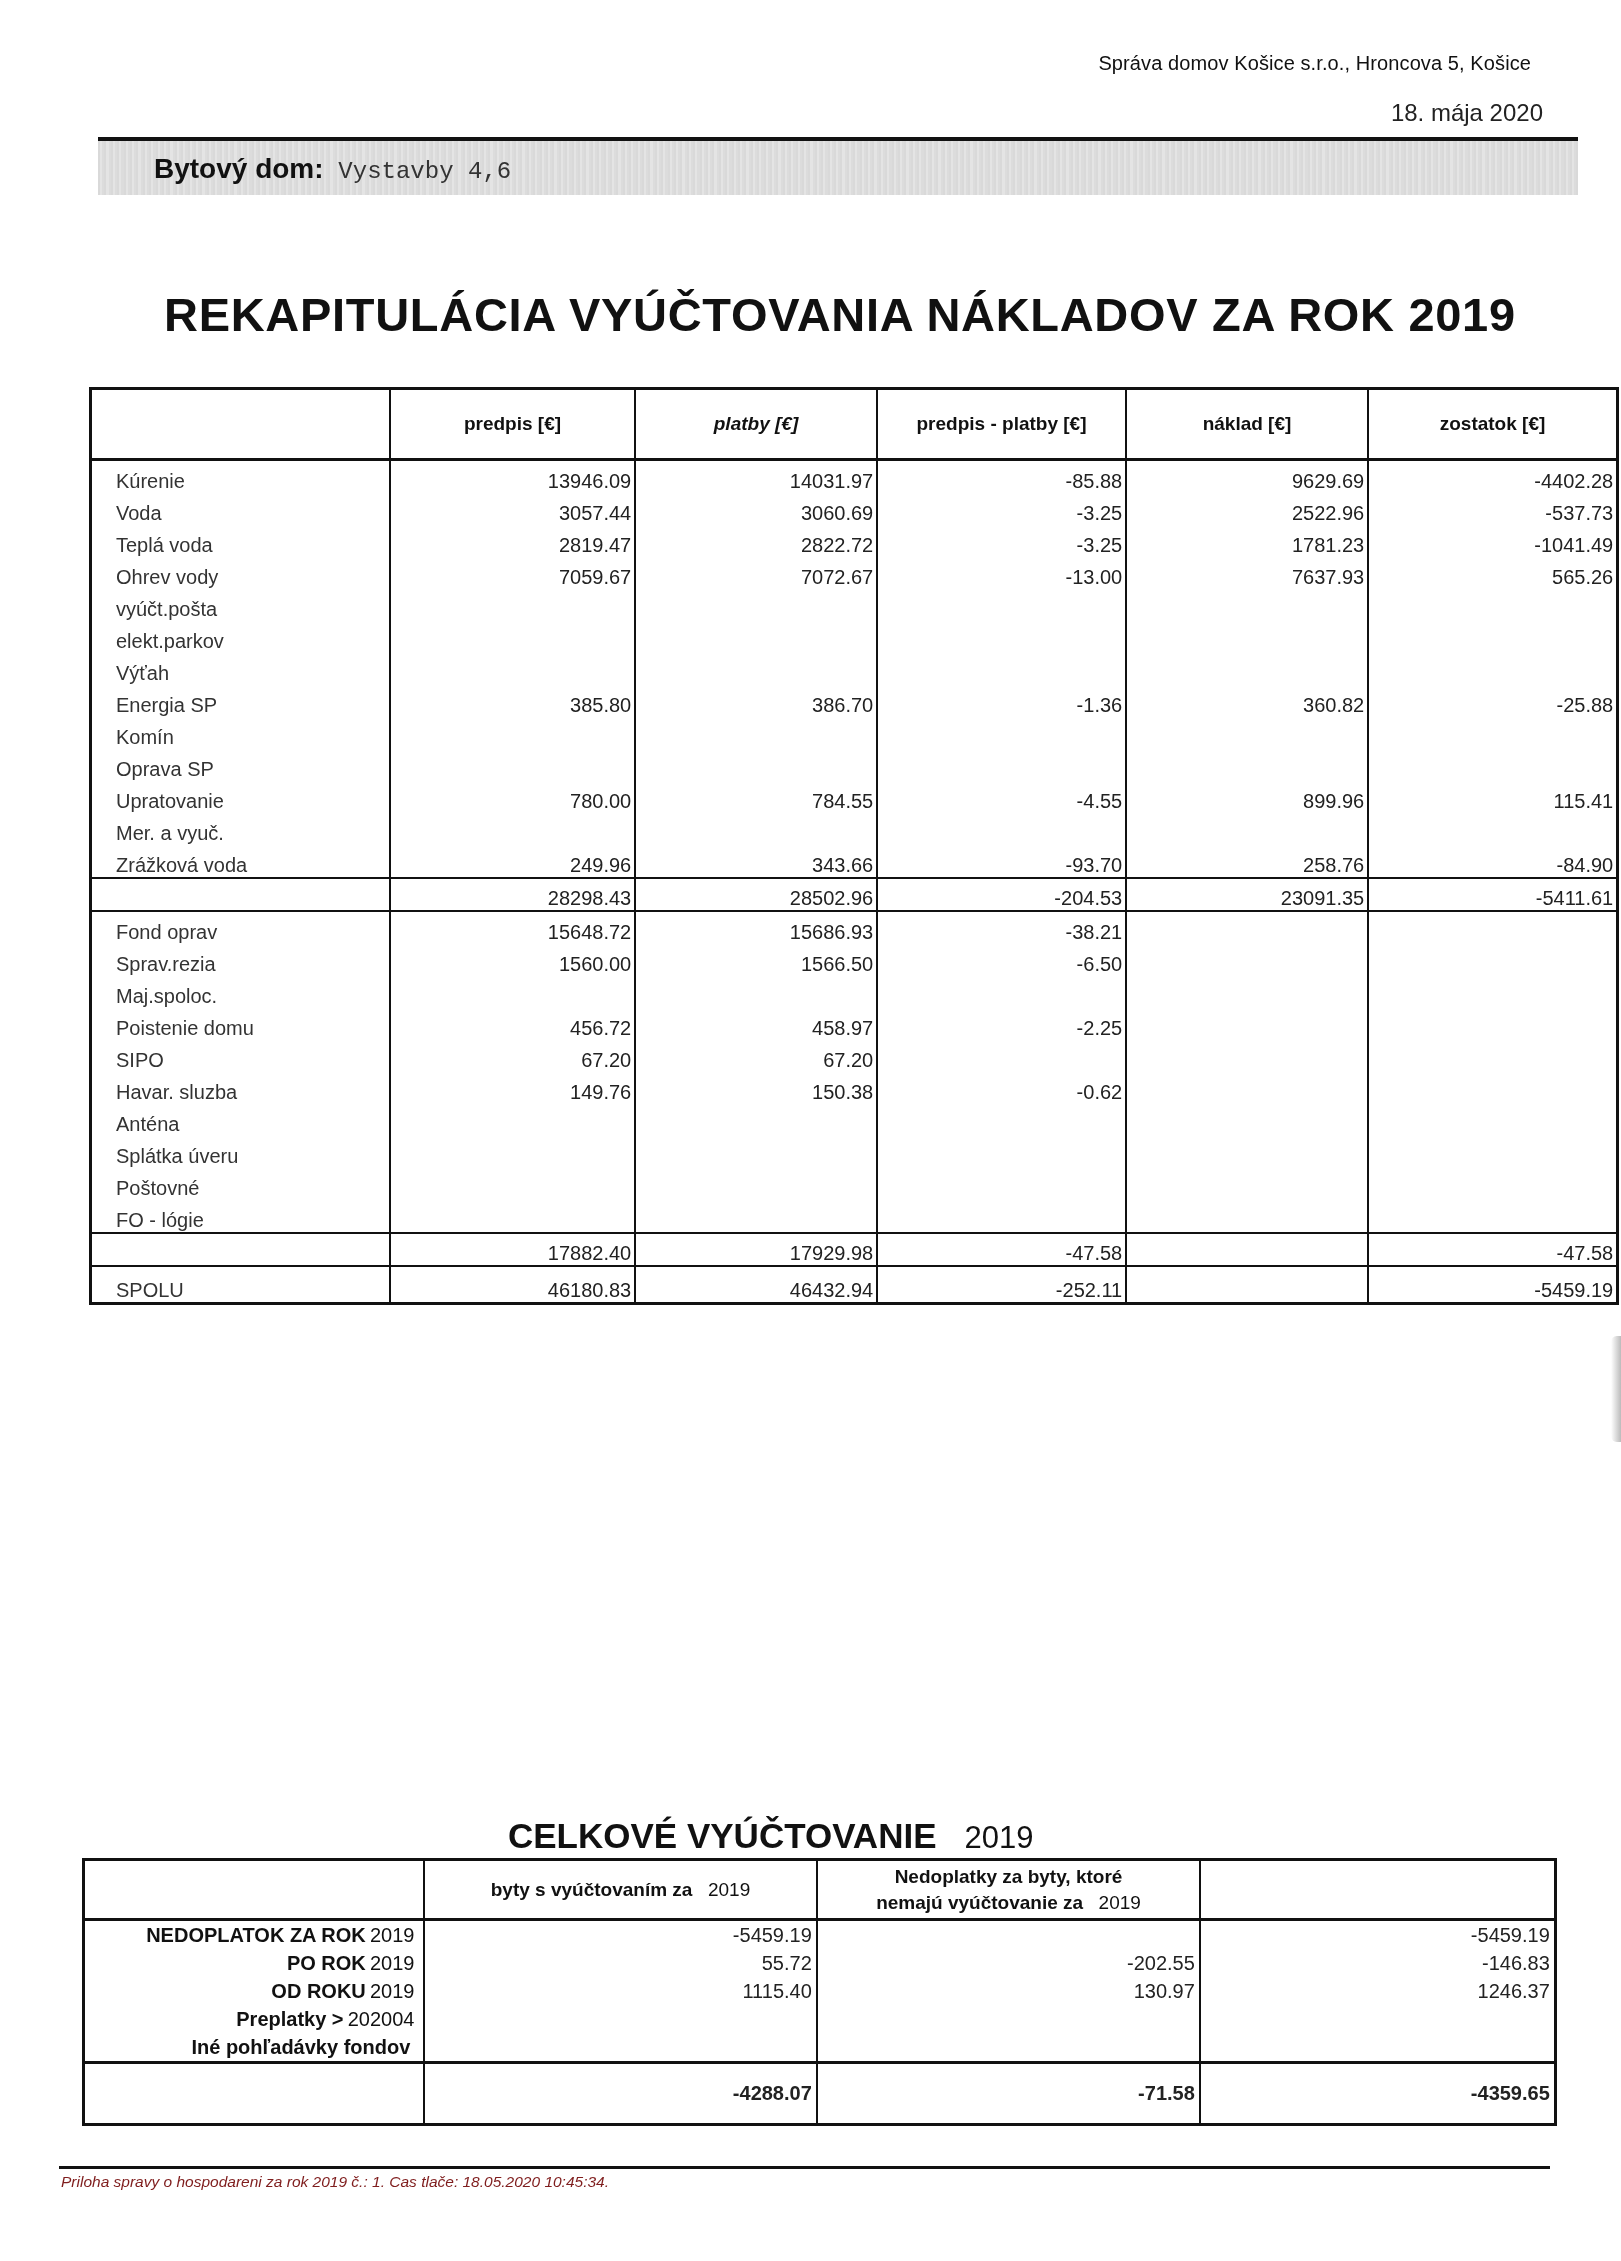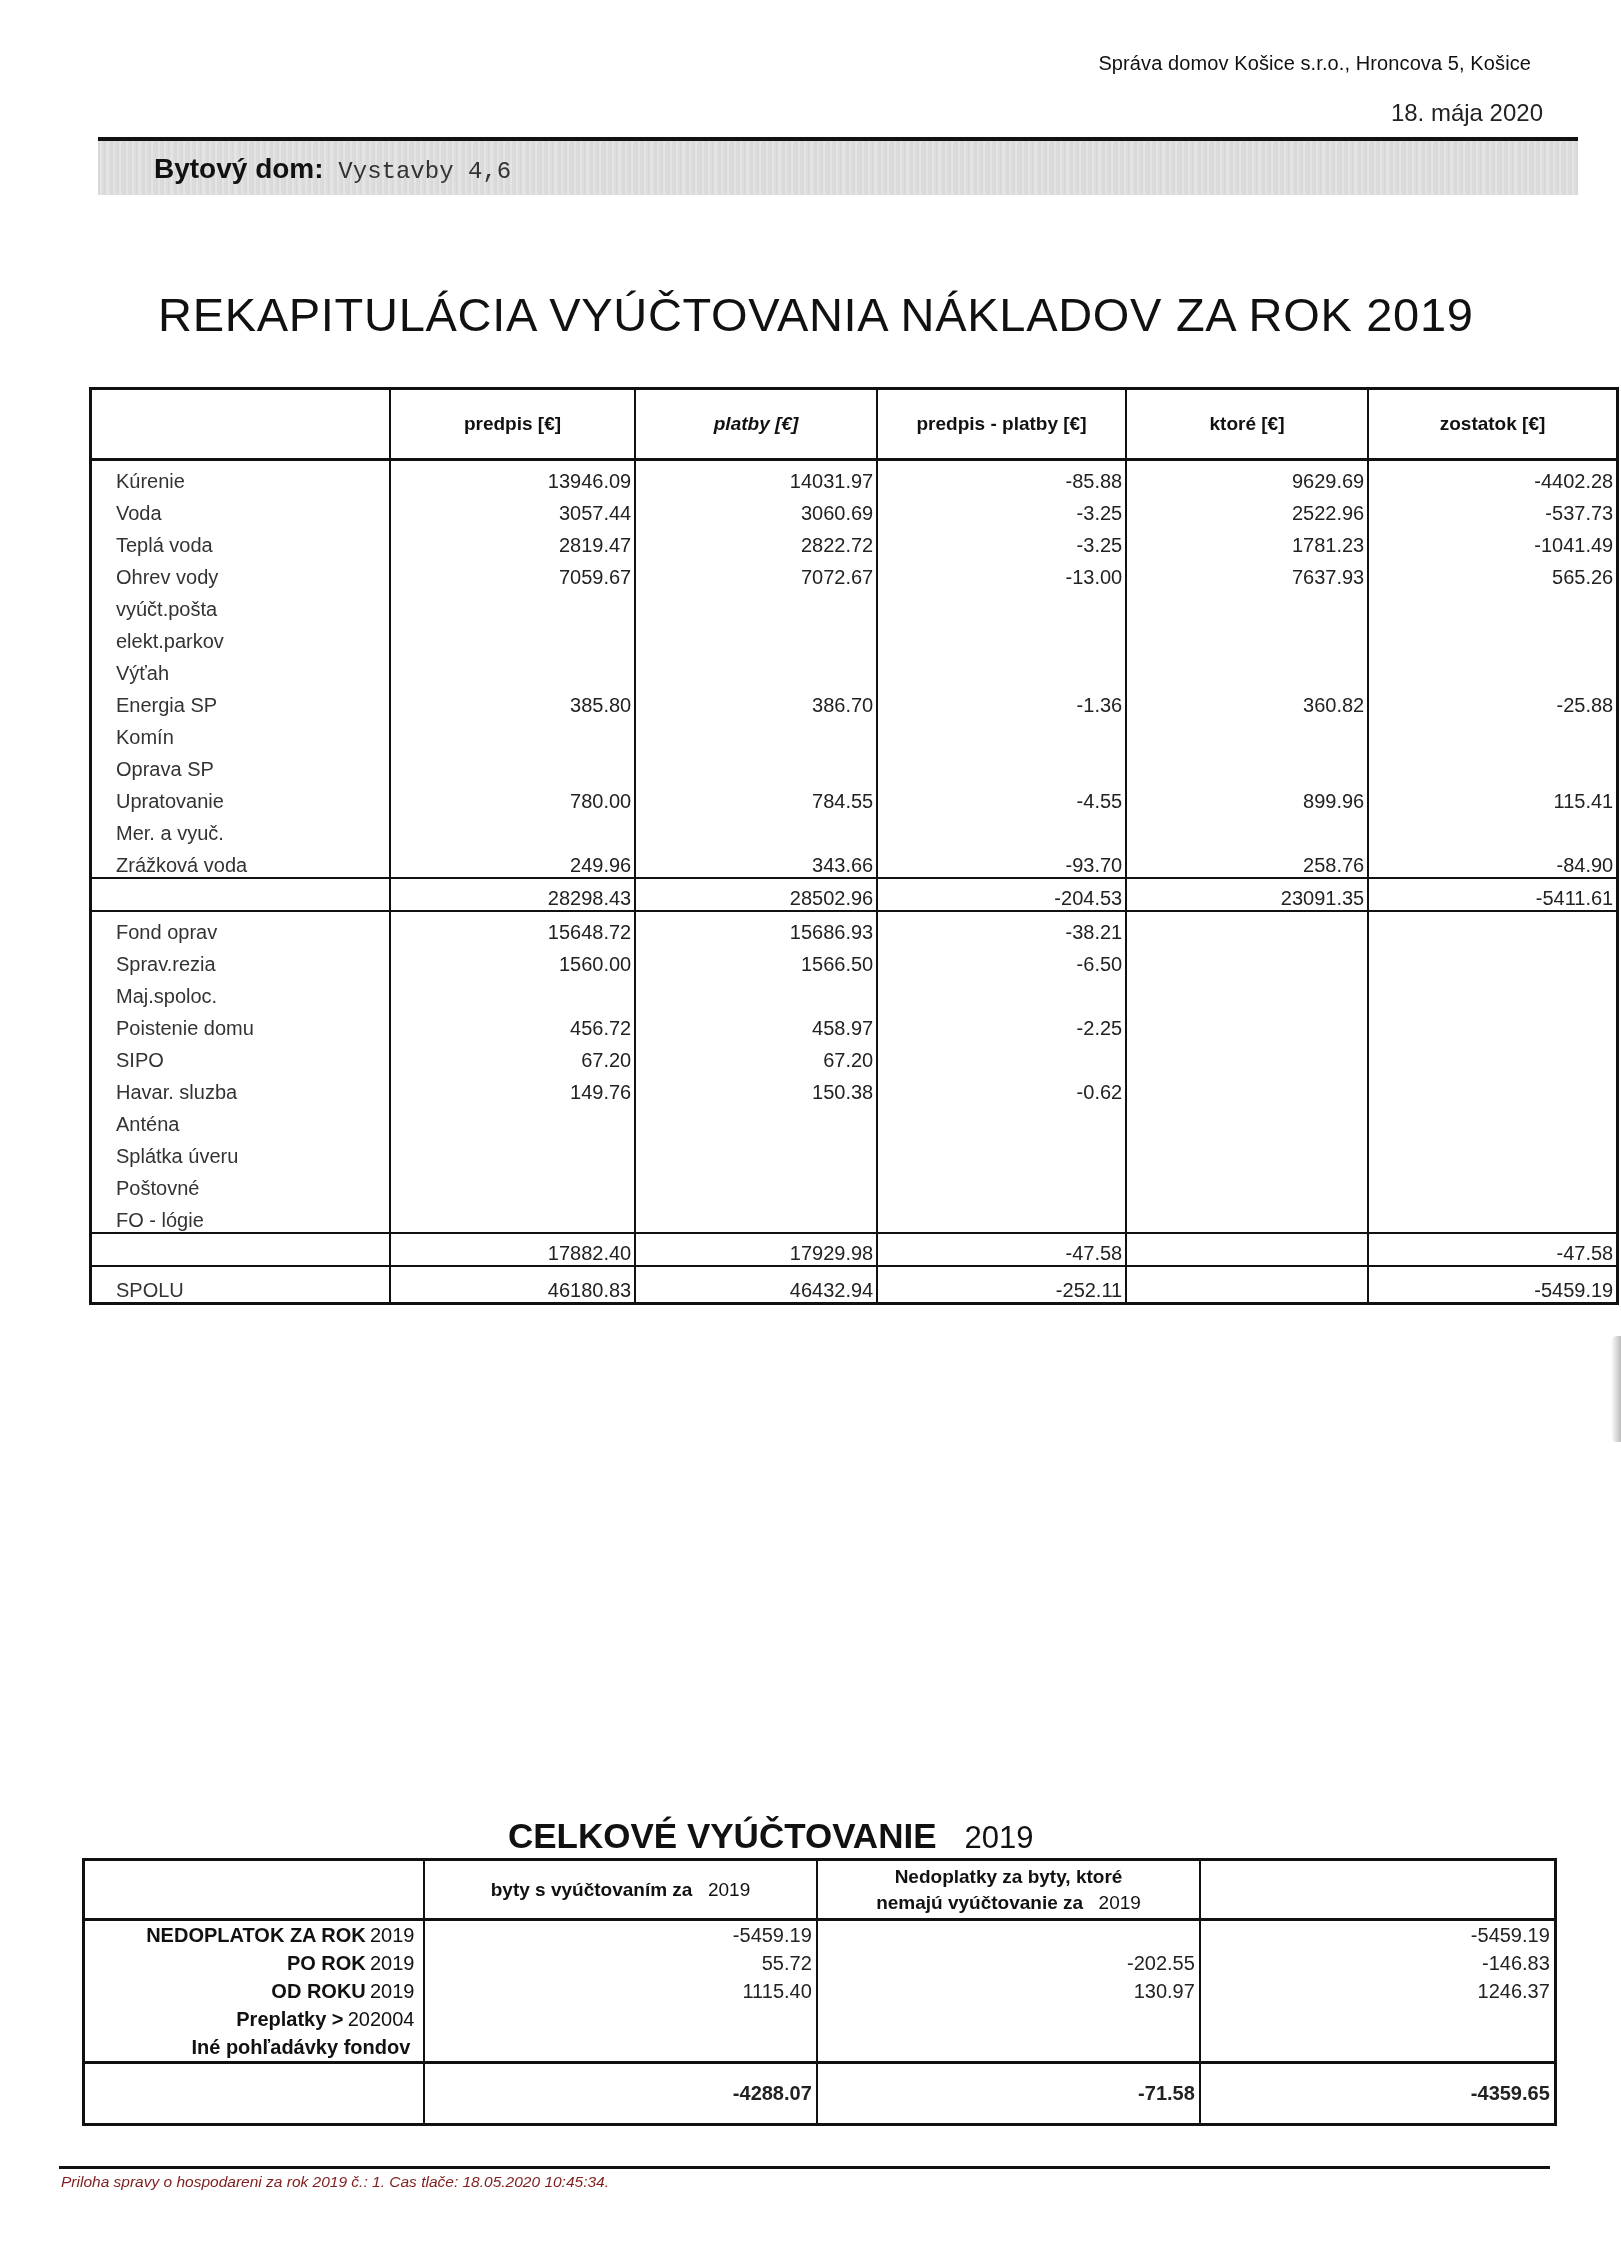--- a/index.html
+++ b/index.html
@@ -23,21 +23,21 @@
     position: absolute; left: 98px; top: 141px; width: 1480px; height: 54px;
     background: repeating-linear-gradient(90deg, #d9d9d9 0 2.1px, #e4e4e4 2.1px 4.2px, #dcdcdc 4.2px 6.4px);
   }
   .building {
     position: absolute; left: 154px; top: 153px; font-size: 28px;
   }
   .building .lbl { font-weight: bold; }
   .building .val { font-family: "Liberation Mono", monospace; font-size: 24px; color: #333; margin-left: 7px; }
 
   .main-title {
-    position: absolute; left: 158px; top: 287px; font-size: 47px; font-weight: normal;
+    position: absolute; left: 164px; top: 287px; font-size: 47px; font-weight: bold;
     letter-spacing: 0.7px; color: #111;
   }
 
   
   .t1 {
     position: absolute; left: 89px; top: 387px;
     border-collapse: collapse; border: 3.5px solid #111;
     font-size: 20px;
   }
   .t1 th {
@@ -102,21 +102,21 @@
 
 <div class="main-title">REKAPITULÁCIA VYÚČTOVANIA NÁKLADOV ZA ROK 2019</div>
 
 <table class="t1">
   <thead>
     <tr>
       <th class="c0"></th>
       <th class="c1">predpis [€]</th>
       <th class="c2">platby [€]</th>
       <th class="c3">predpis - platby [€]</th>
-      <th class="c4">ktoré [€]</th>
+      <th class="c4">náklad [€]</th>
       <th class="c5">zostatok [€]</th>
     </tr>
   </thead>
   <tbody id="t1body">
       <tr>
         <td class="name">Kúrenie</td>
         <td>13946.09</td>
         <td>14031.97</td>
         <td>-85.88</td>
         <td>9629.69</td>

